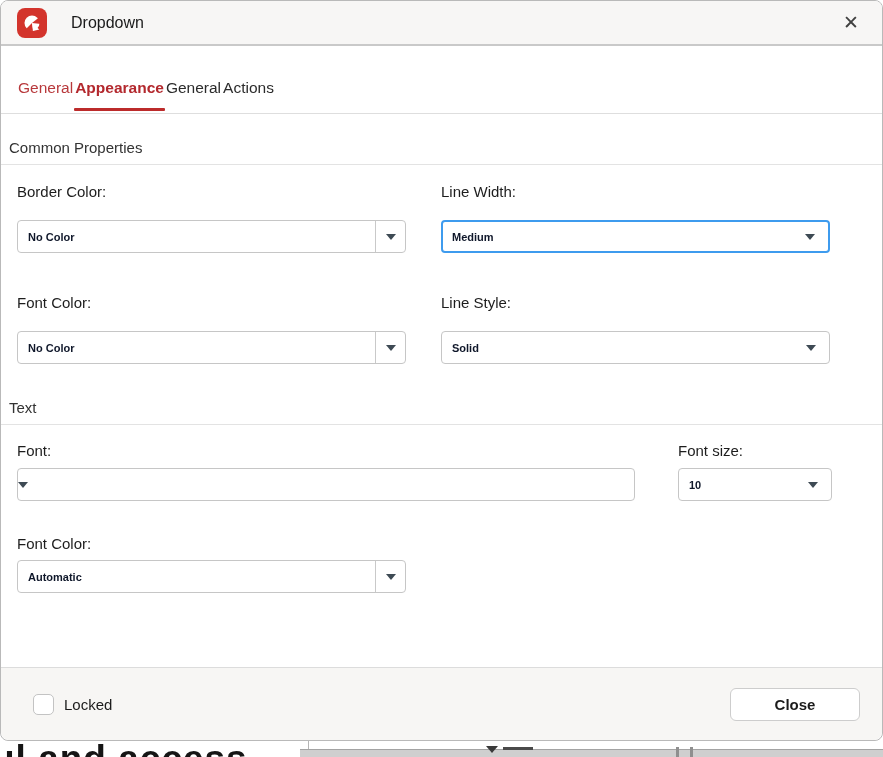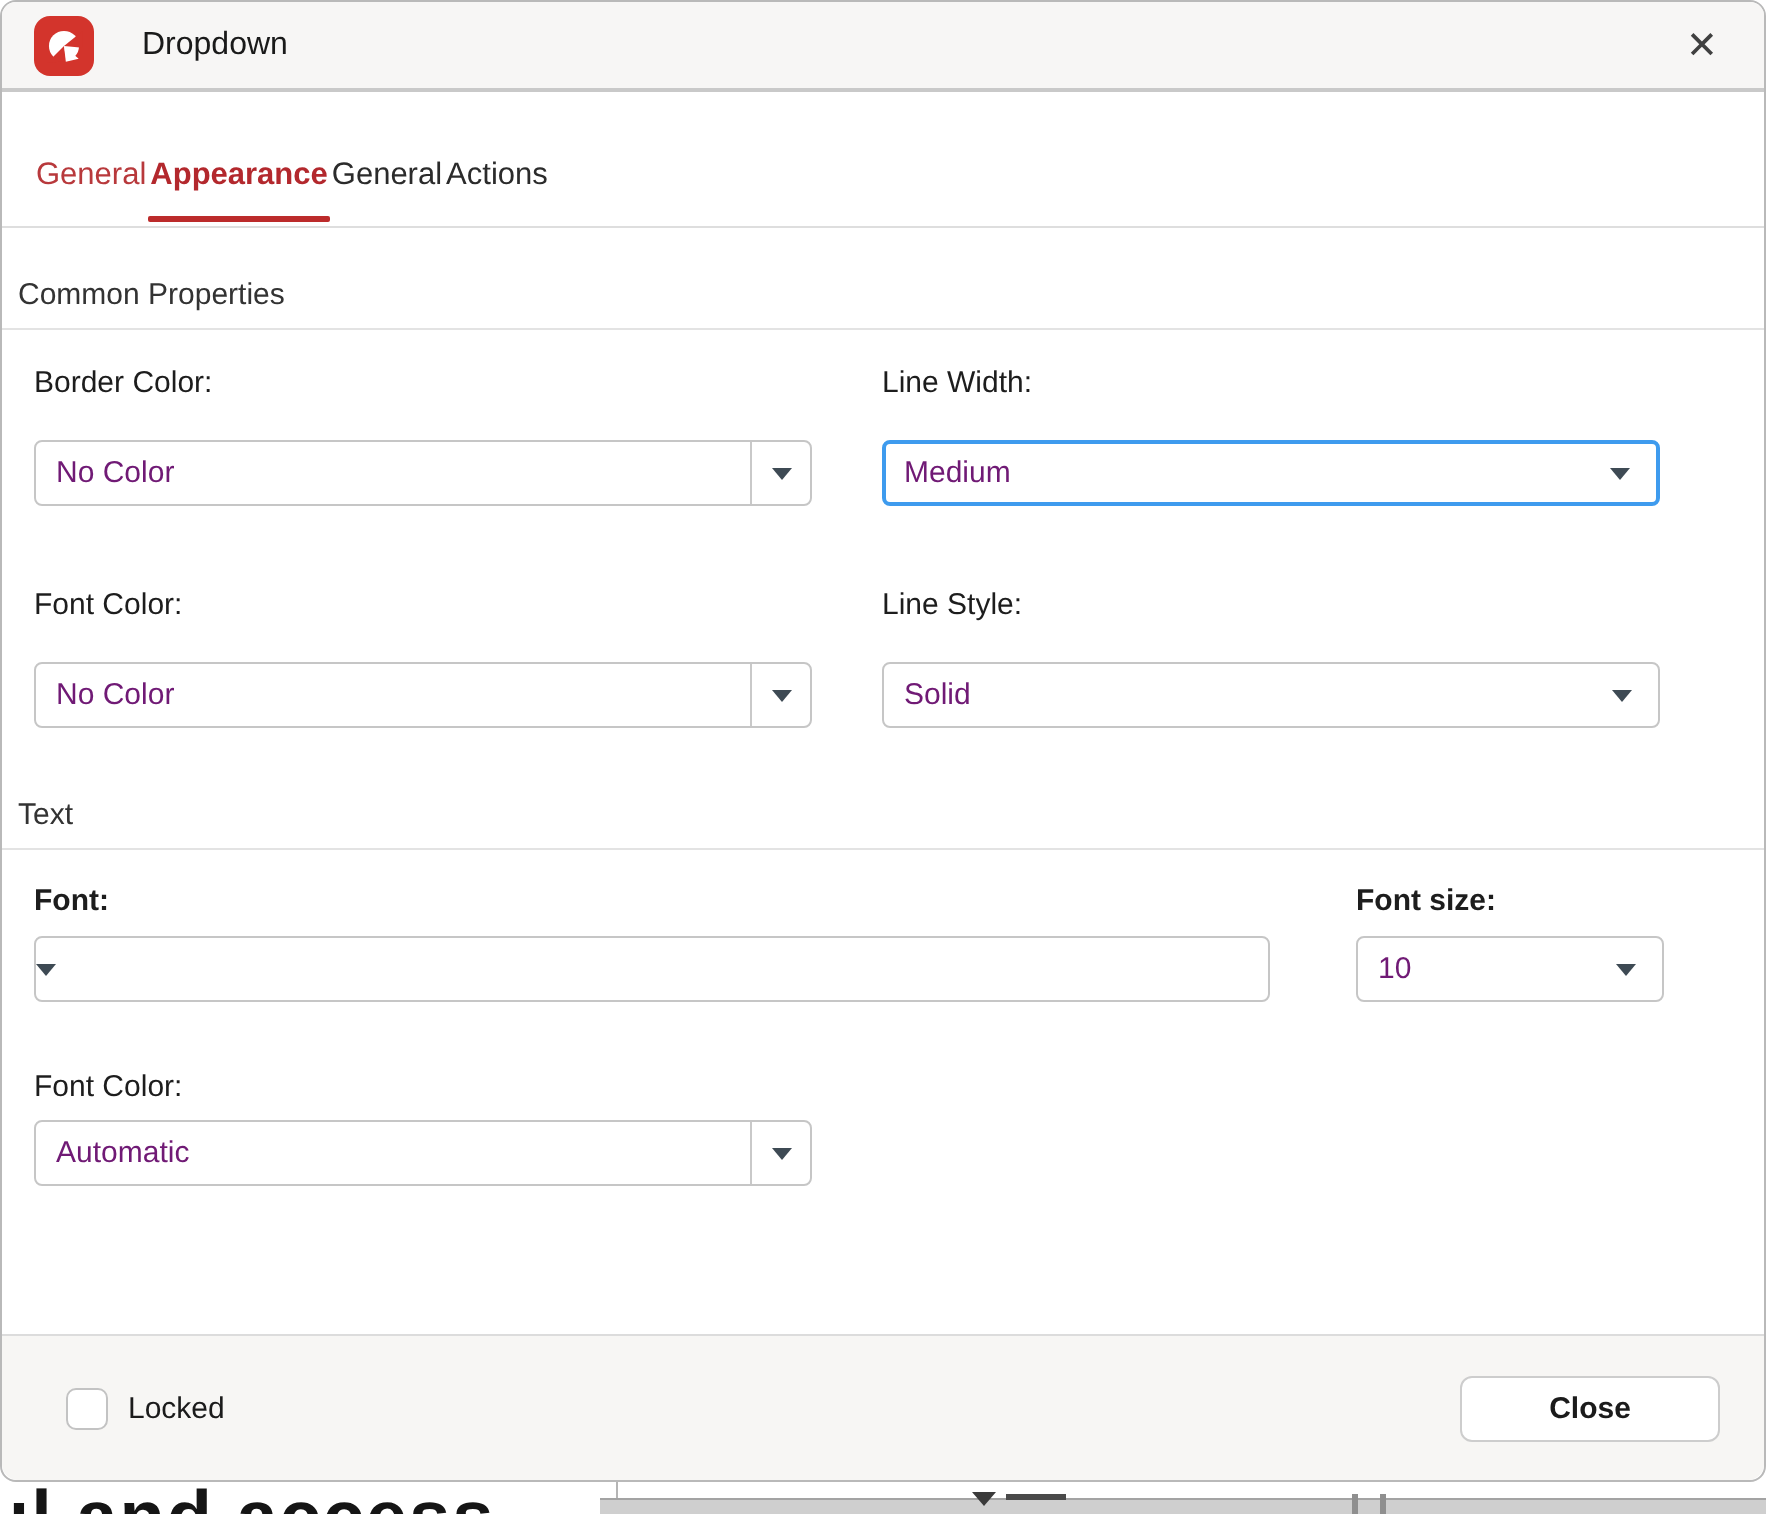--- a/index.html
+++ b/index.html
@@ -39,29 +39,29 @@
   .col-l { width:389px; }
   .col-r { width:389px; margin-left:35px; }
   .col-font { width:618px; }
   .col-size { width:154px; margin-left:43px; }
 
   .lbl { font-size:15px; color:#1d1d1d; }
   .r1-lbl { margin-top:18px; }
   .r1-combo { margin-top:20px; }
   .r2-lbl { margin-top:41px; }
   .r2-combo { margin-top:20px; }
-  .r3-lbl { margin-top:17px;font-weight:bold; }
+  .r3-lbl { margin-top:17px; }
   .r3-combo { margin-top:9px; }
   .r4-lbl { margin-top:34px; }
   .r4-combo { margin-top:8px; }
 
   .combo { height:33px; border:1px solid #c6c6c6; border-radius:4px; background:#ffffff;
     display:flex; align-items:center; overflow:hidden; }
-  .combo .val { flex:1 1 auto; font-size:15px; color:#701a75; padding-left:10px;
-    white-space:nowrap; }
+  .combo .val { flex:1 1 auto; font-size:11px; color:#0f172a; padding-left:10px;
+    white-space:nowrap;font-weight:bold; }
   .combo .arrow-plain { flex:0 0 auto; margin-right:13px; }
   .combo .arrow-box { flex:0 0 30px; align-self:stretch; border-left:1px solid #c9c9c9;
     display:flex; align-items:center; justify-content:center; }
   .arr { width:0; height:0; border-left:5.5px solid transparent;
     border-right:5.5px solid transparent; border-top:6.5px solid #3e4a54; }
   .combo.focused { border:2px solid #3e9bee; }
   .combo.focused .val { padding-left:9px; }
 
   
   .footer { flex:0 0 73px; background:#f7f6f4; border-top:1px solid #dcdcdc;

